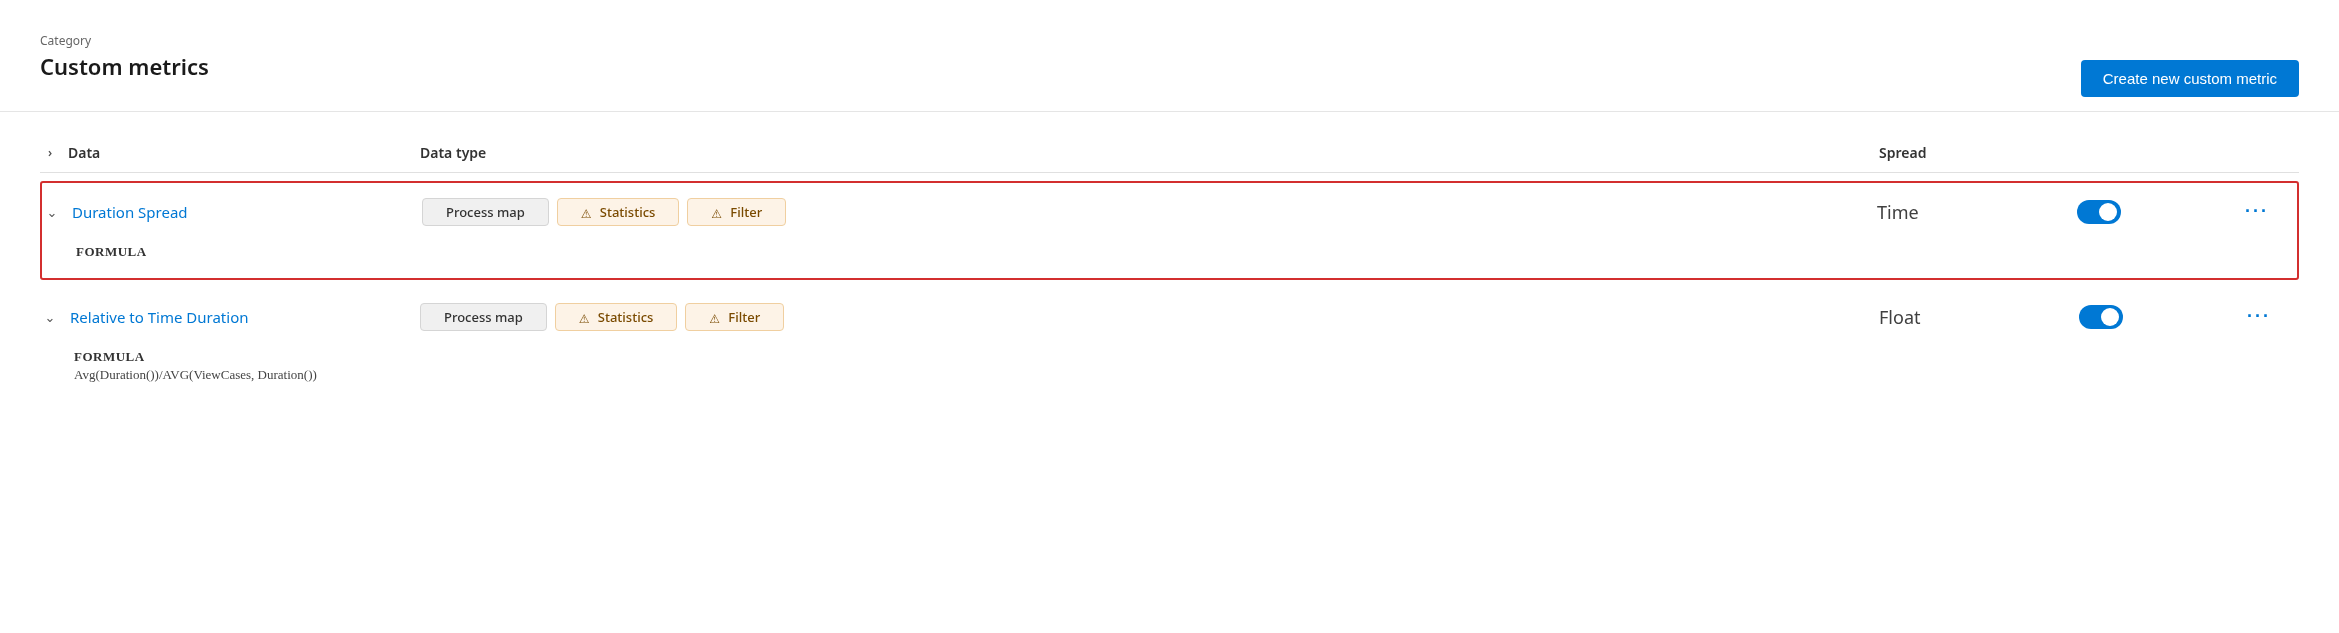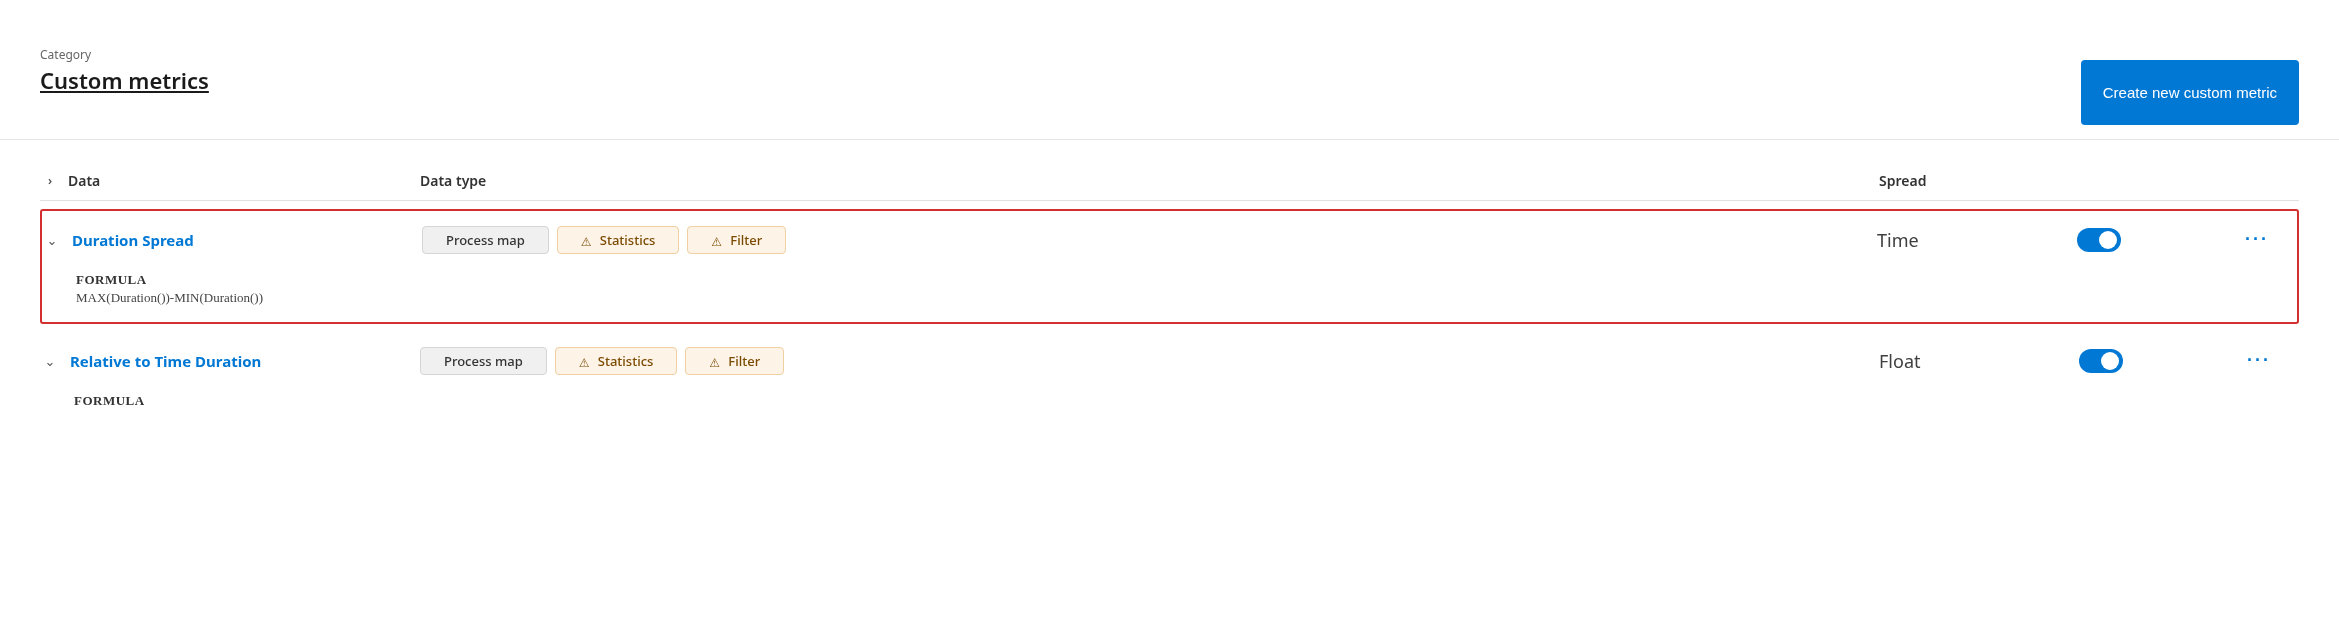--- a/index.html
+++ b/index.html
@@ -22,29 +22,28 @@
     .header-left .category-label {
       font-size: 12px;
       color: #666;
       margin-bottom: 2px;
     }
 
     .header-left .page-title {
       font-size: 22px;
       font-weight: 600;
       color: #1a1a1a;
-      text-decoration: underline;
     }
 
     .create-btn {
       background: #0078d4;
       color: #fff;
       border: none;
       border-radius: 4px;
-      padding: 24px 22px;
+      padding: 10px 22px;
       font-size: 15px;
       font-weight: 500;
       cursor: pointer;
       white-space: nowrap;
       margin-top: 44px;
     }
 
     .table-container {
       padding: 20px 40px;
     }
@@ -100,21 +99,21 @@
       width: 20px;
       height: 20px;
       color: #555;
       font-size: 13px;
       cursor: pointer;
       flex-shrink: 0;
     }
 
     .metric-name-link {
       color: #0078d4;
-      font-weight: 700;
+      font-weight: 400;
       font-size: 15px;
       cursor: pointer;
       text-decoration: none;
     }
 
     .metric-type-cell {
       display: flex;
       align-items: center;
       gap: 8px;
     }
@@ -274,21 +273,20 @@
 
           <span class="toggle-slider"></span>
         </label>
       </div>
       <div>
         <button class="more-btn">···</button>
       </div>
     </div>
     <div class="metric-formula-row">
       <div class="formula-label">FORMULA</div>
-      <div class="formula-value">MAX(Duration())-MIN(Duration())</div>
     </div>
   </div>
 
   <div class="row-wrapper">
     <div class="metric-main-row">
       <div class="metric-name-cell">
         <span class="chevron-icon">⌄</span>
         <a class="metric-name-link">Relative to Time Duration</a>
       </div>
       <div class="metric-type-cell">
@@ -306,16 +304,17 @@
 
           <span class="toggle-slider"></span>
         </label>
       </div>
       <div>
         <button class="more-btn">···</button>
       </div>
     </div>
     <div class="metric-formula-row">
       <div class="formula-label">FORMULA</div>
+      <div class="formula-value">Avg(Duration())/AVG(ViewCases, Duration())</div>
     </div>
   </div>
 
 </div>
 
 </body></html>

